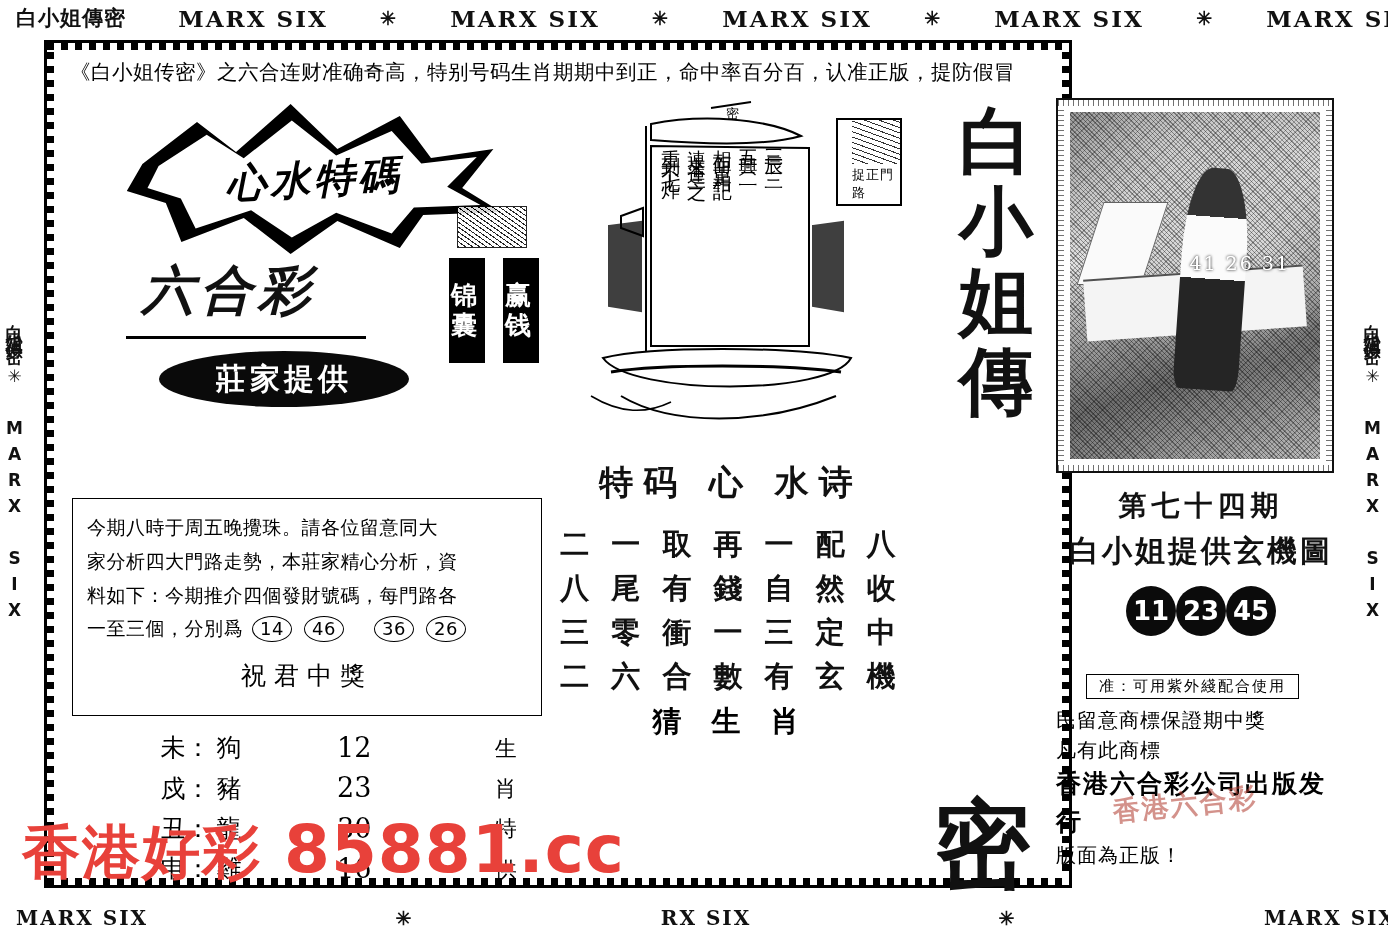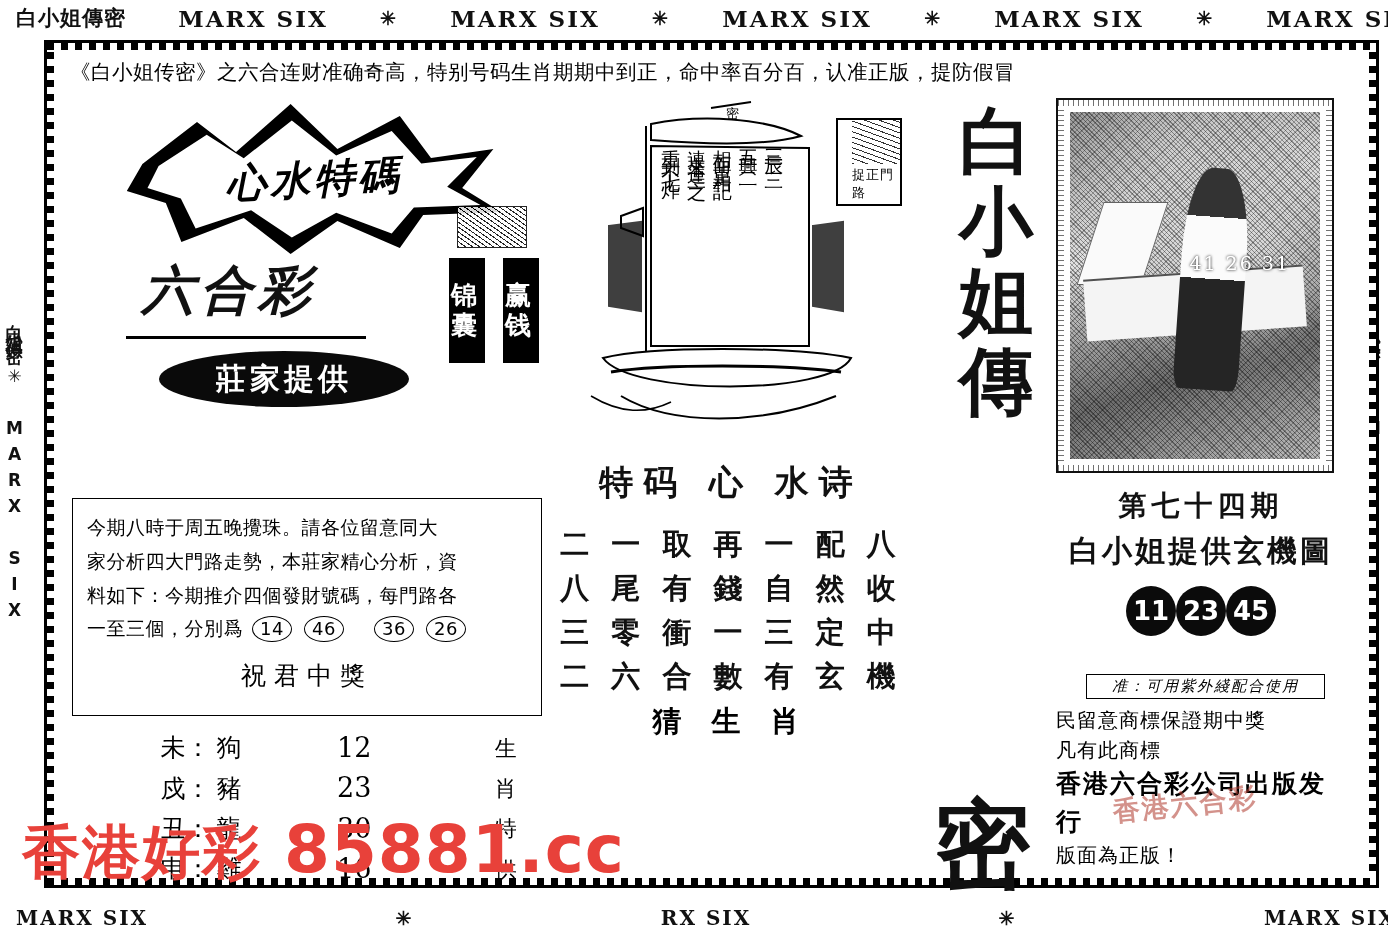--- a/index.html
+++ b/index.html
@@ -35,21 +35,21 @@
   .vert-text {
     writing-mode:vertical-rl; text-orientation:upright;
     font-family:"DejaVu Serif", serif; font-weight:bold;
     font-size:17px; letter-spacing:6px; color:#111;
     white-space:nowrap;
   }
   .vert-text.cn { font-family:"DejaVu Sans", sans-serif; }
 
   
   .frame {
-    position:absolute; left:44px; top:40px; width:1335px; height:848px;
+    position:absolute; left:44px; top:40px; width:1028px; height:848px;
     border:3px solid #000;
     background:
       repeating-linear-gradient(90deg,#000 0 7px,#fff 7px 14px) top/100% 7px no-repeat,
       repeating-linear-gradient(90deg,#000 0 7px,#fff 7px 14px) bottom/100% 7px no-repeat,
       repeating-linear-gradient(0deg,#000 0 7px,#fff 7px 14px) left/7px 100% no-repeat,
       repeating-linear-gradient(0deg,#000 0 7px,#fff 7px 14px) right/7px 100% no-repeat,
       #fff;
   }
   .frame-inner { position:absolute; inset:9px; }
 
@@ -252,21 +252,21 @@
     font-size:30px; font-weight:bold; letter-spacing:3px; color:#111;
   }
   .balls { display:flex; justify-content:center; margin-top:14px; }
   .ball {
     width:50px; height:50px; border-radius:50%; background:#0b0b0b; color:#fff;
     display:flex; align-items:center; justify-content:center;
     font-family:"DejaVu Sans", sans-serif; font-size:26px; font-weight:bold;
   }
   .uv-note {
     margin:38px 0 0 30px; border:1px solid #000; display:inline-block;
-    font-size:15px; padding:2px 25px; letter-spacing:2px;font-style:italic;
+    font-size:15px; padding:2px 12px; letter-spacing:2px;
   }
   .right-foot {
     margin-top:6px; font-size:20px; line-height:1.5; letter-spacing:1px;
   }
   .right-foot .big { font-size:25px; font-weight:bold; letter-spacing:2px; }
 
   .stamp-red {
     position:absolute; left:1060px; top:735px;
     width:170px; height:100px; color:#b03a2e; opacity:.55;
     font-size:27px; font-weight:bold; letter-spacing:2px; line-height:1.2;

